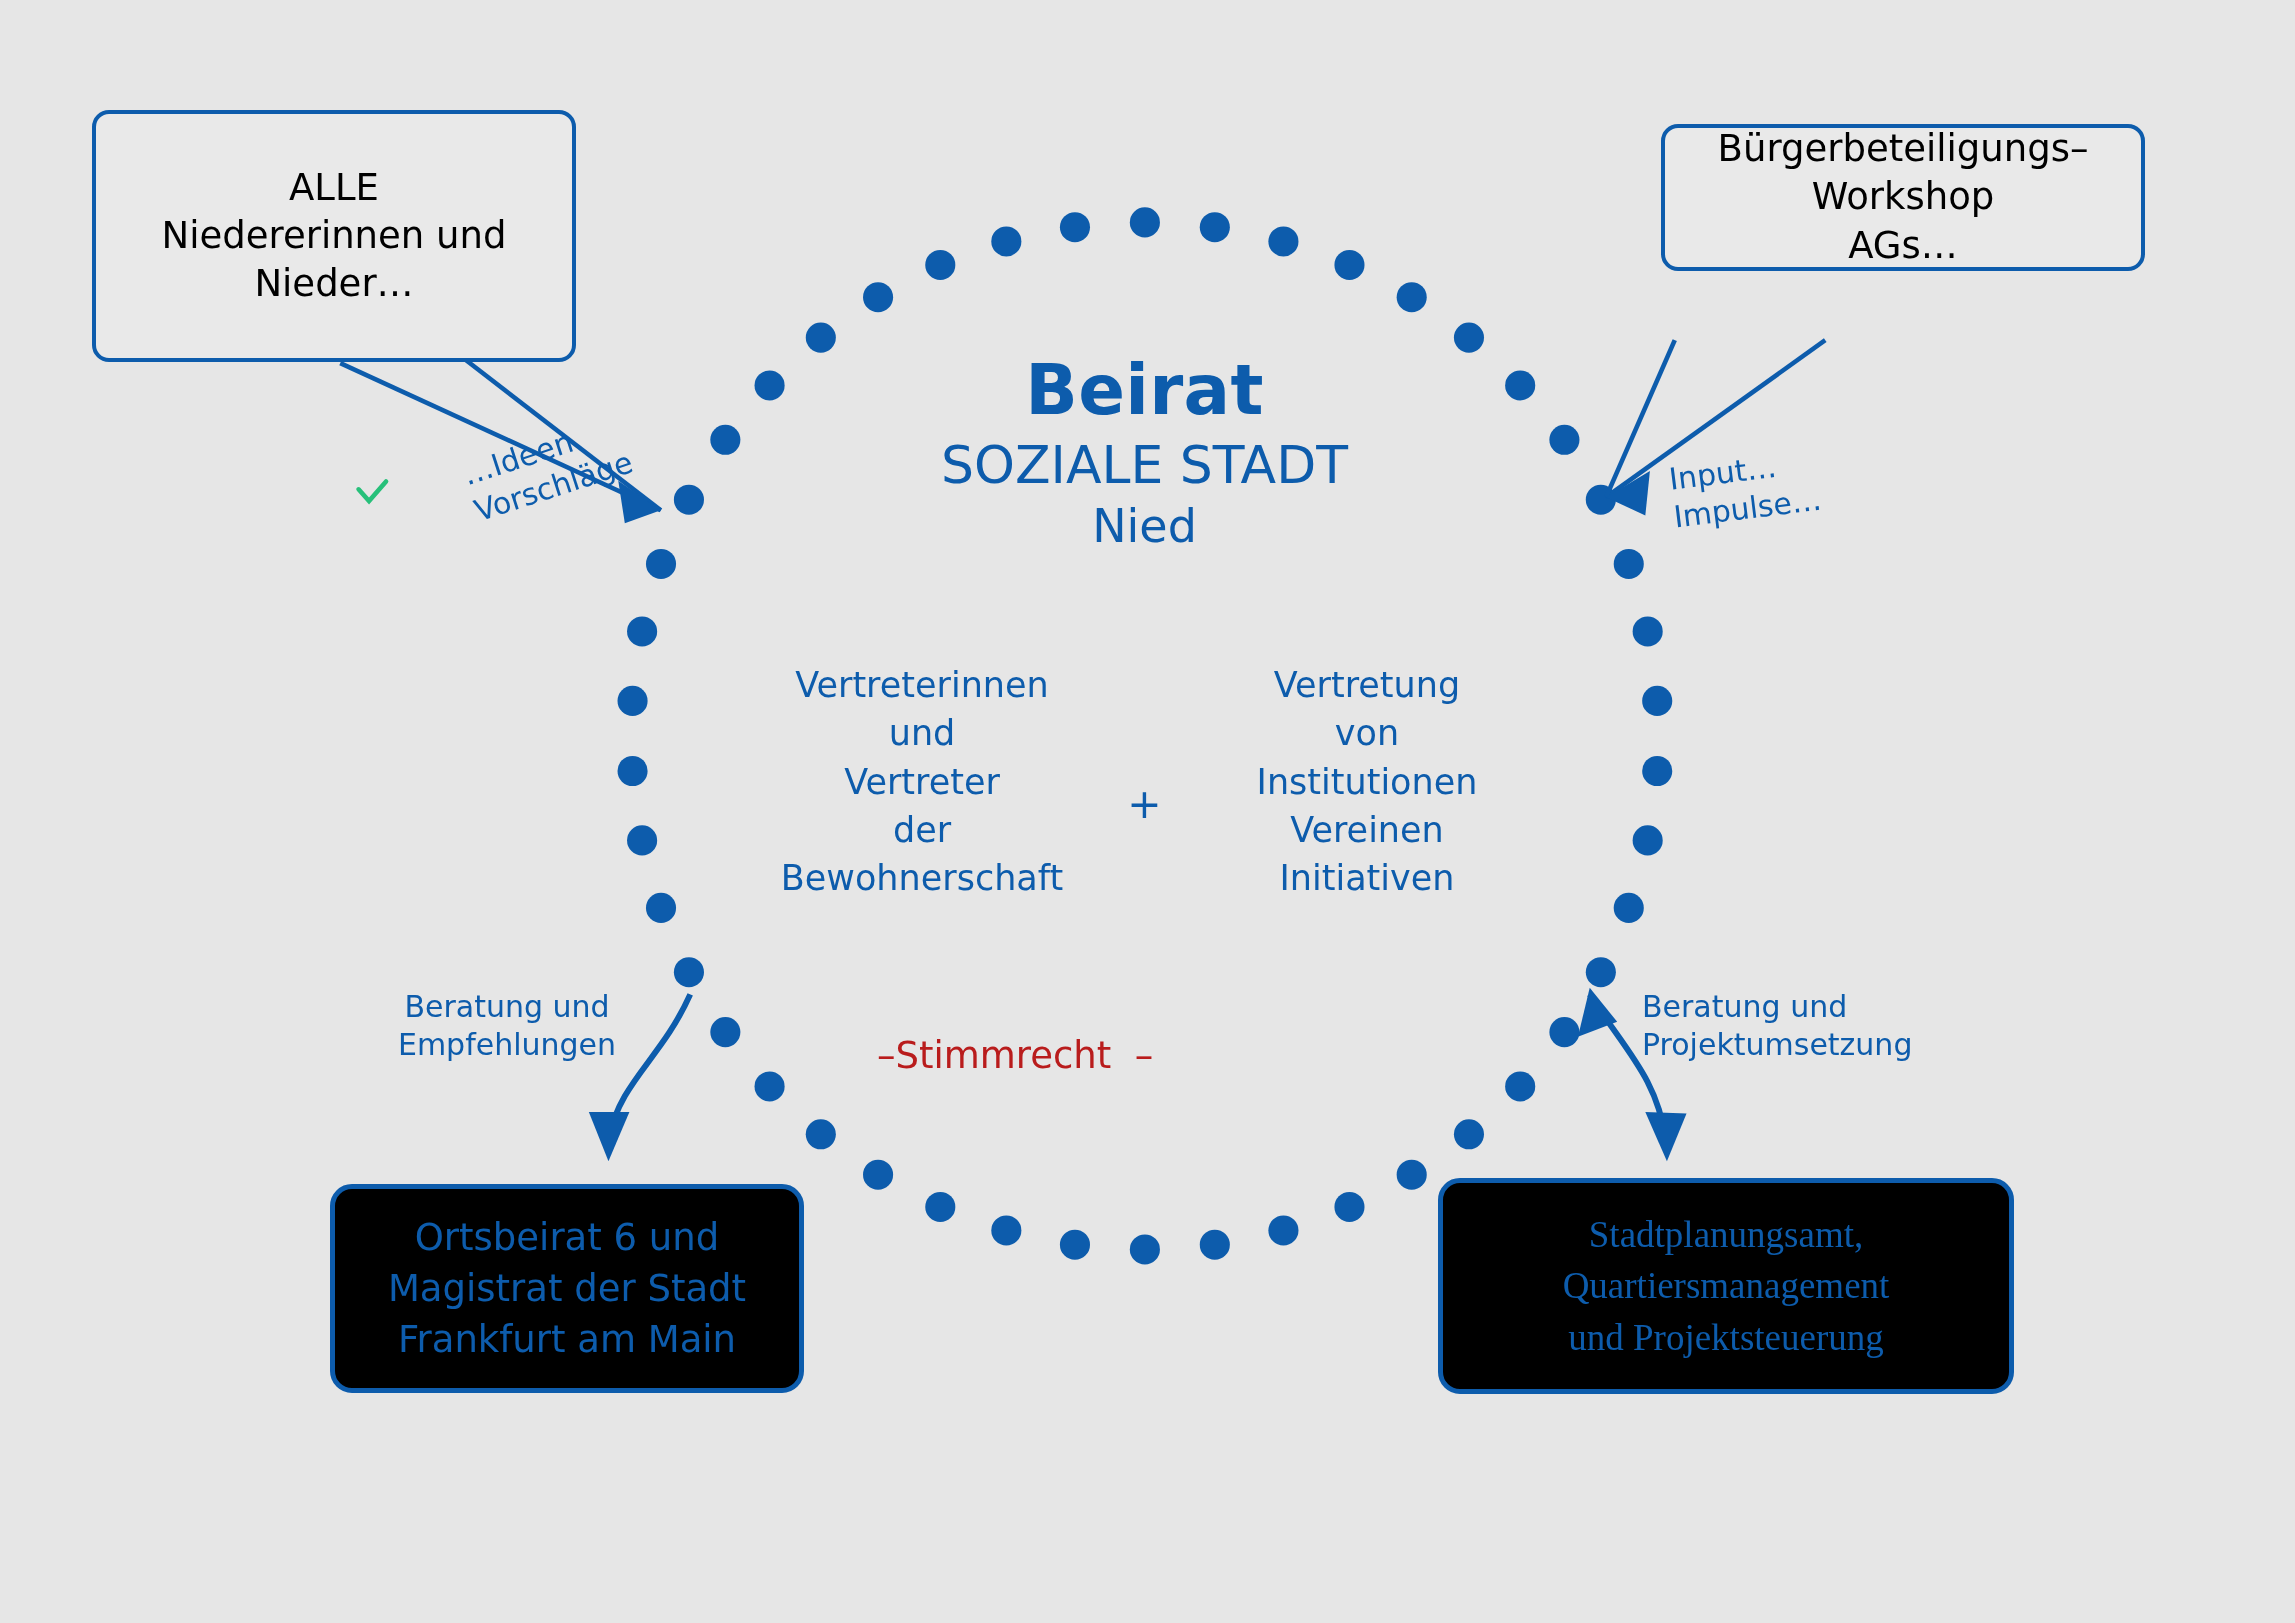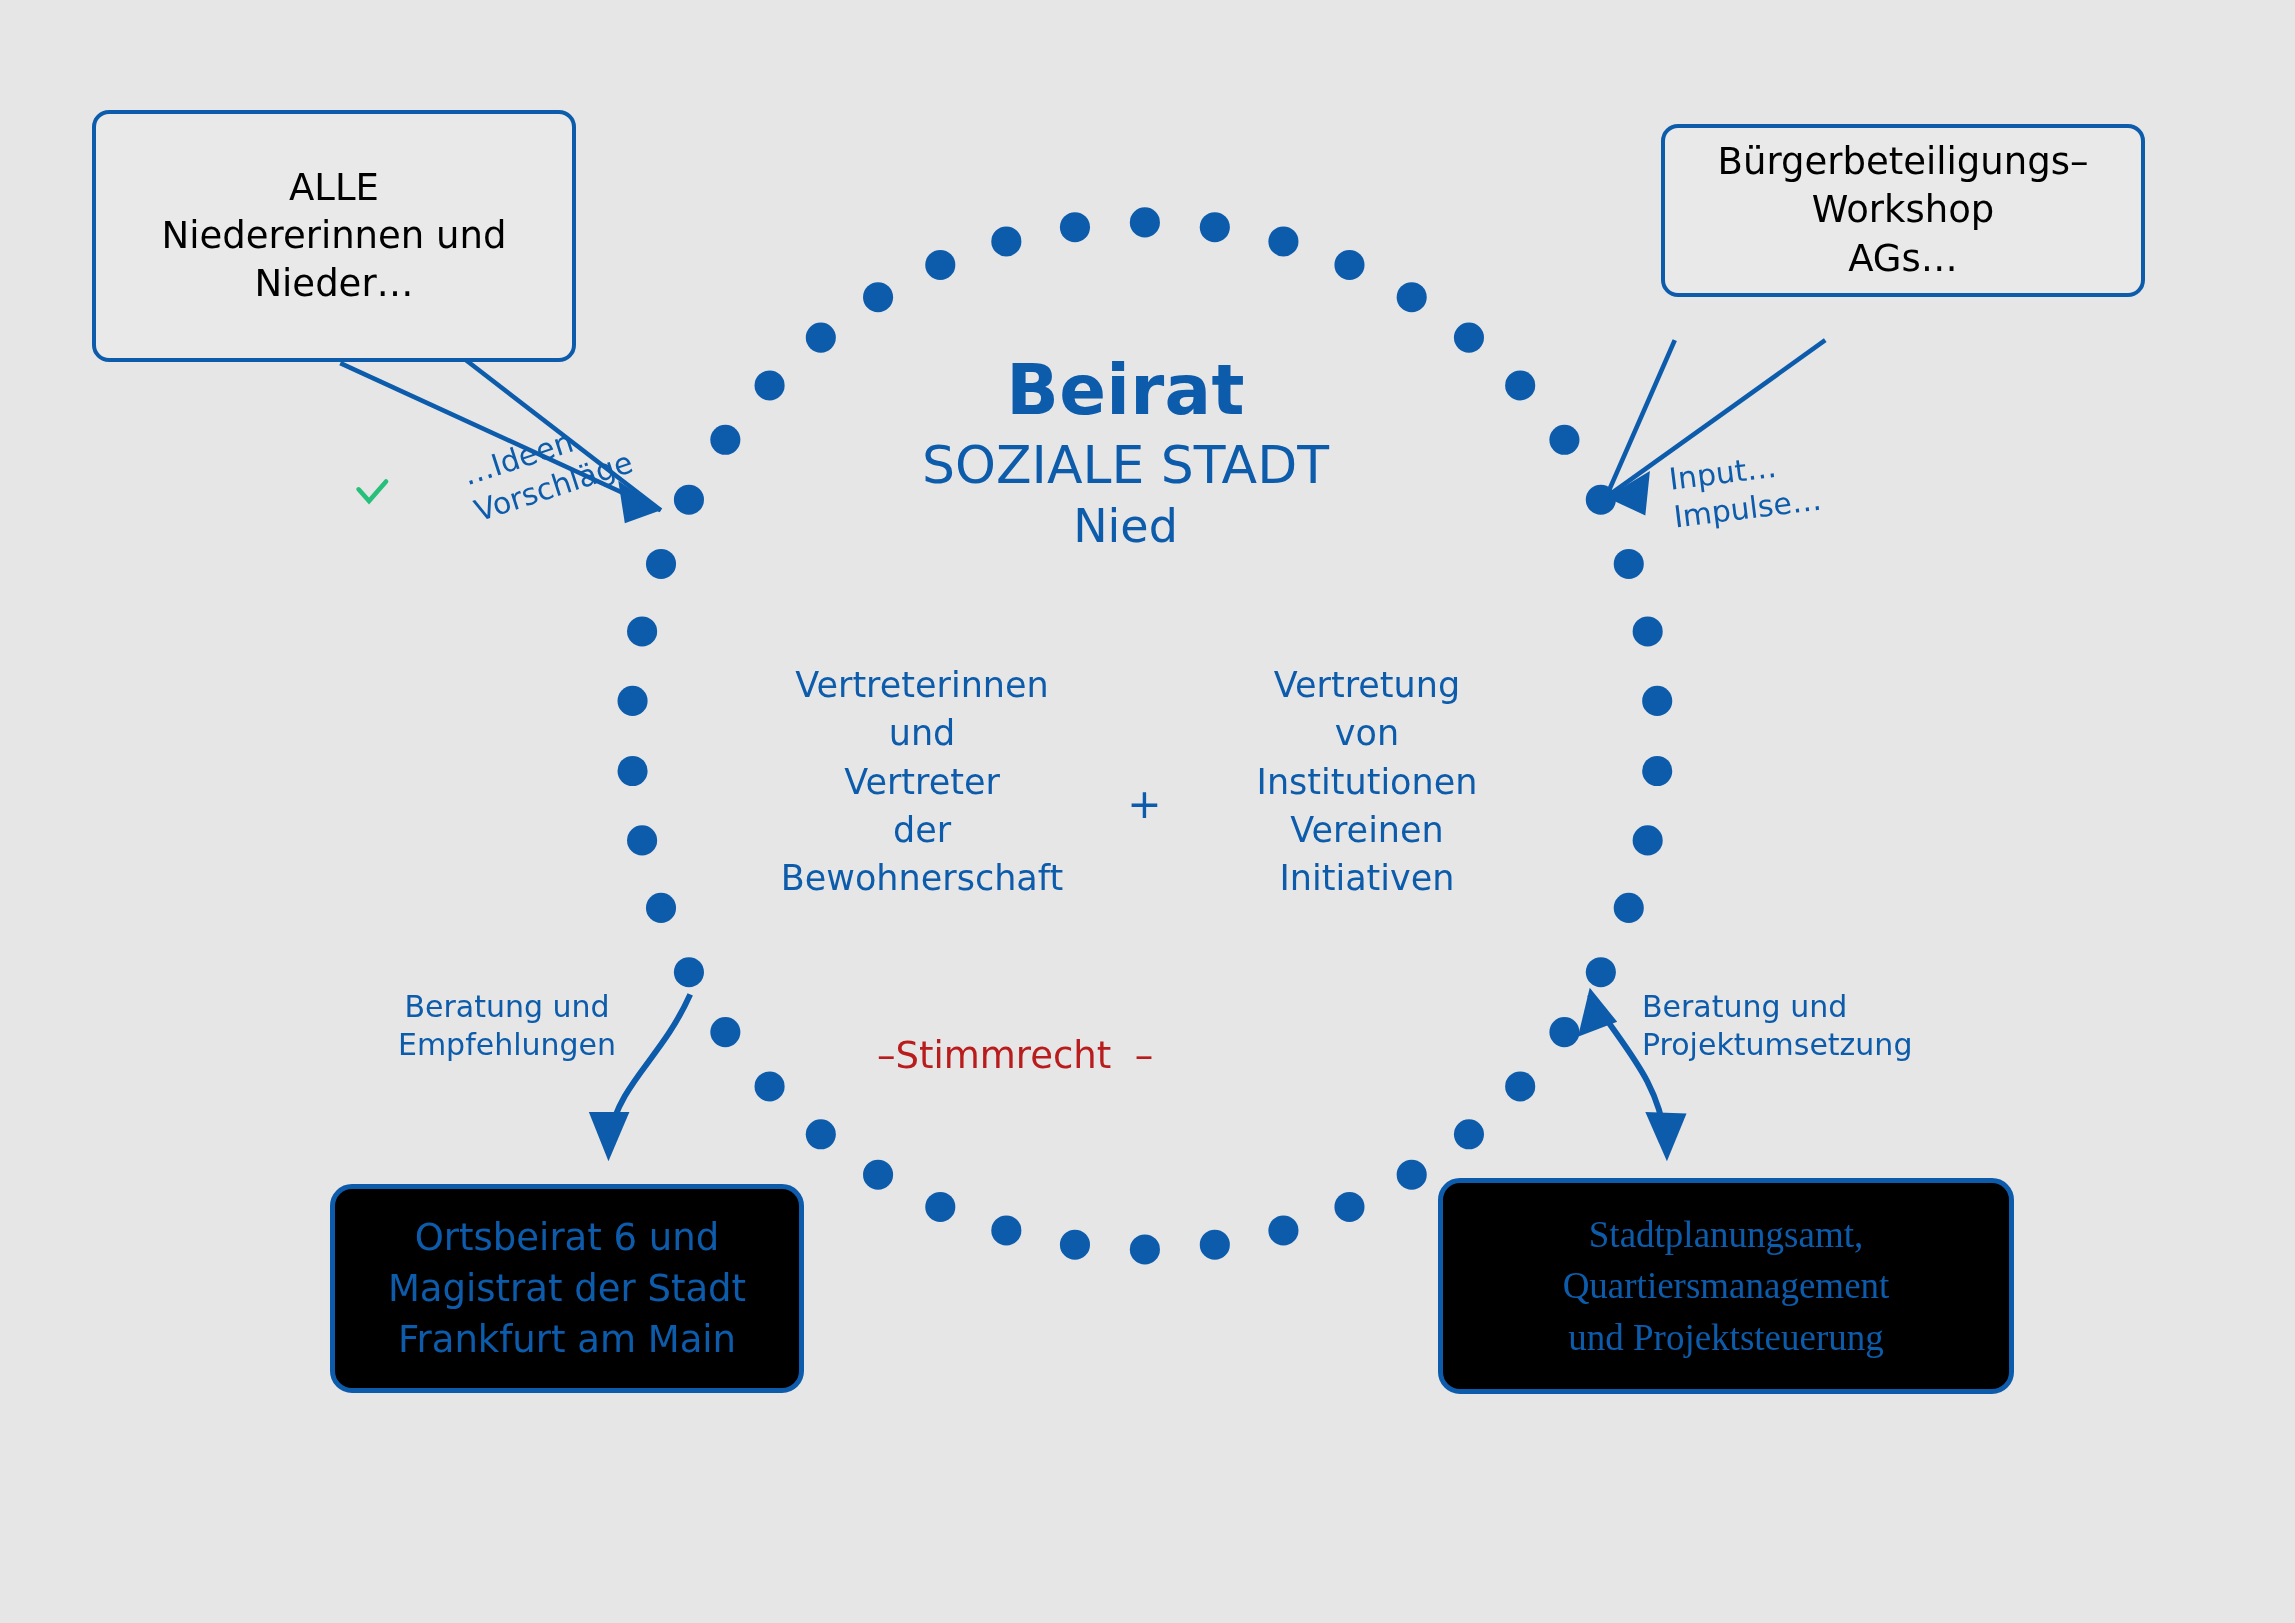--- a/index.html
+++ b/index.html
@@ -41,21 +41,21 @@
     left: 92px;
     top: 110px;
     width: 484px;
     height: 252px;
     font-size: 37px;
   }
   #bubble-workshop {
     left: 1661px;
     top: 124px;
     width: 484px;
-    height: 173px;
+    height: 147px;
     font-size: 37px;
   }
 
   
   .box {
     position: absolute;
     box-sizing: border-box;
     background: #000000;
     border: 5.9px solid #0d5cac;
     border-radius: 22px;
@@ -80,21 +80,21 @@
     left: 1438px;
     top: 1178px;
     width: 576px;
     height: 216px;
     font-family: Liberation Serif, serif;
   }
 
   
   #center-block {
     position: absolute;
-    left: 648px;
+    left: 667px;
     top: 353px;
     width: 955px;
     text-align: center;
     color: #0d5cac;
   }
   #title-main {
     font-size: 69px;
     font-weight: bold;
     letter-spacing: 0.3px;
     line-height: 1.08;

